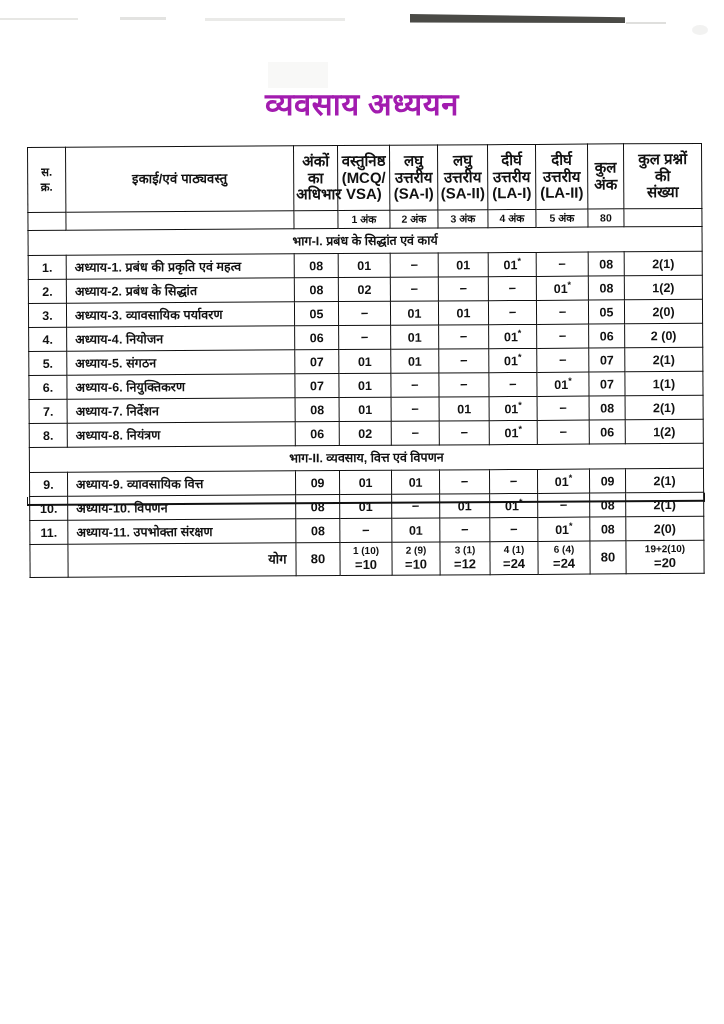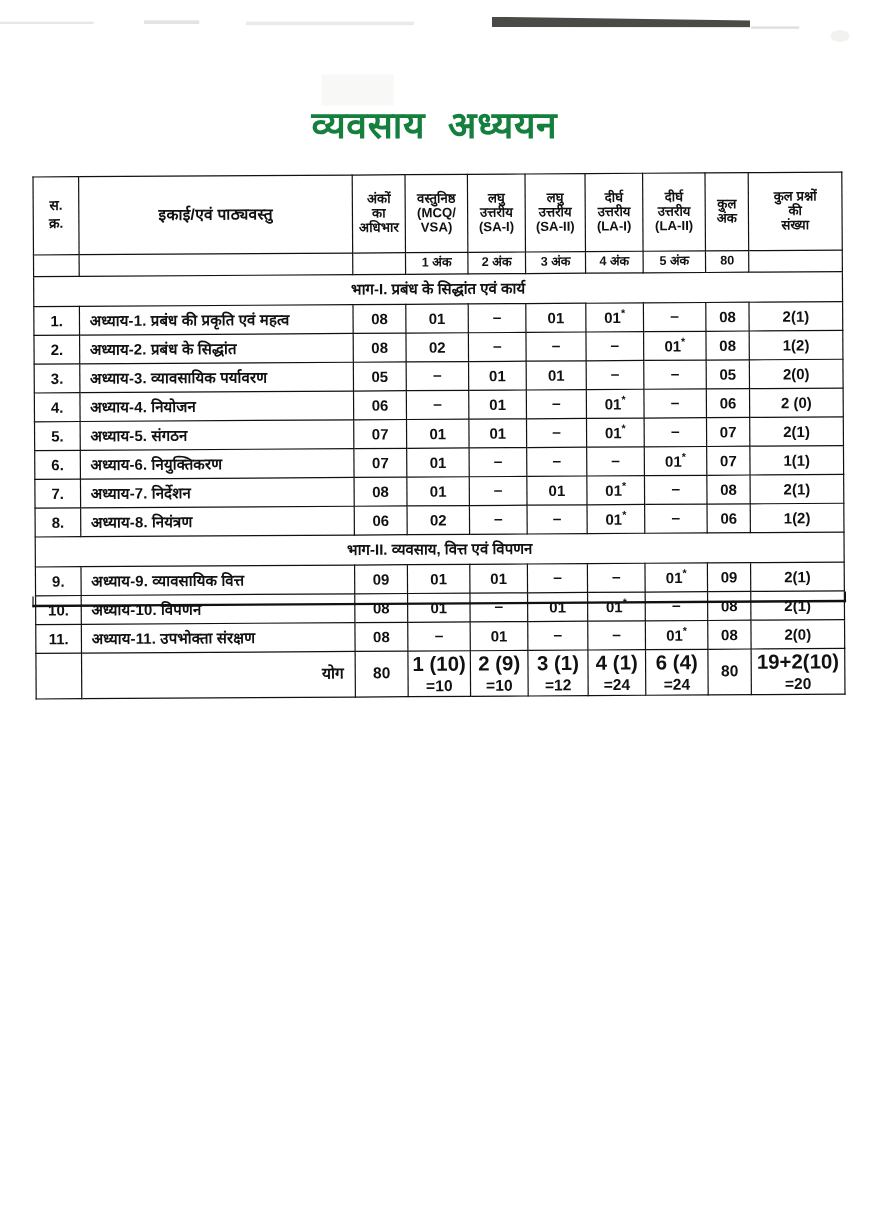--- a/index.html
+++ b/index.html
@@ -36,25 +36,25 @@
   .smudge.s5 { left: 626px; top: 22px; width: 40px;  height: 2px; opacity:.45; }
   .smudge.s6 { left: 692px; top: 25px; width: 16px;  height: 10px; opacity:.18; border-radius: 50%; }
   .smudge.s7 { left: 268px; top: 62px; width: 60px;  height: 26px; opacity:.10; }
 
   .page-title {
     position: absolute;
     top: 82px;
     left: 0;
     width: 724px;
     text-align: center;
-    font-family: Liberation Mono, monospace;
+    font-family: Liberation Serif, serif;
     font-size: 31px;
     font-weight: bold;
     letter-spacing: .5px;
-    color: #15803d;
+    color: #a21caf;
   }
 
   
   .table-wrap {
     position: absolute;
     top: 147px;
     left: 27px;
     width: 674px;
     transform: rotate(-0.35deg);
     transform-origin: left top;
@@ -83,21 +83,21 @@
   col.c-unit   { width: 228px; }
   col.c-weight { width: 44px; }
   col.c-mcq    { width: 52px; }
   col.c-sa1    { width: 48px; }
   col.c-sa2    { width: 50px; }
   col.c-la1    { width: 48px; }
   col.c-la2    { width: 52px; }
   col.c-total  { width: 36px; }
   col.c-count  { width: 78px; }
 
-  .th-head { height: 62px; font-size: 11px; }
+  .th-head { height: 62px; font-size: 15px; }
   .th-head.sr { font-size: 11.5px; line-height: 1.3; }
   .th-head.unit { font-size: 13px; letter-spacing: .2px; }
   .marks-row td { height: 15px; font-size: 10.5px; }
 
   .section-row td {
     text-align: left;
     padding-left: 70px;
     height: 22px;
     font-size: 12.5px;
     font-weight: bold;
@@ -115,21 +115,21 @@
   .star { font-size: 9px; vertical-align: super; font-weight: bold; }
 
   .total-row td { height: 30px; font-size: 11.5px; }
   .total-row td.yog {
     text-align: right;
     padding-right: 9px;
     font-size: 13px;
   }
   .total-row td.sr { border-right: 1.6px solid #111; }
   .frac { display: block; line-height: 1.18; }
-  .frac.top { font-size: 17px; }
+  .frac.top { font-size: 10px; }
   .frac.bot { font-size: 13px; }
   .total-row td.big { font-size: 13px; }
 
   
   .bottom-band {
     position: absolute;
     top: 497px;
     left: 27px;
     width: 676px;
     height: 7px;

